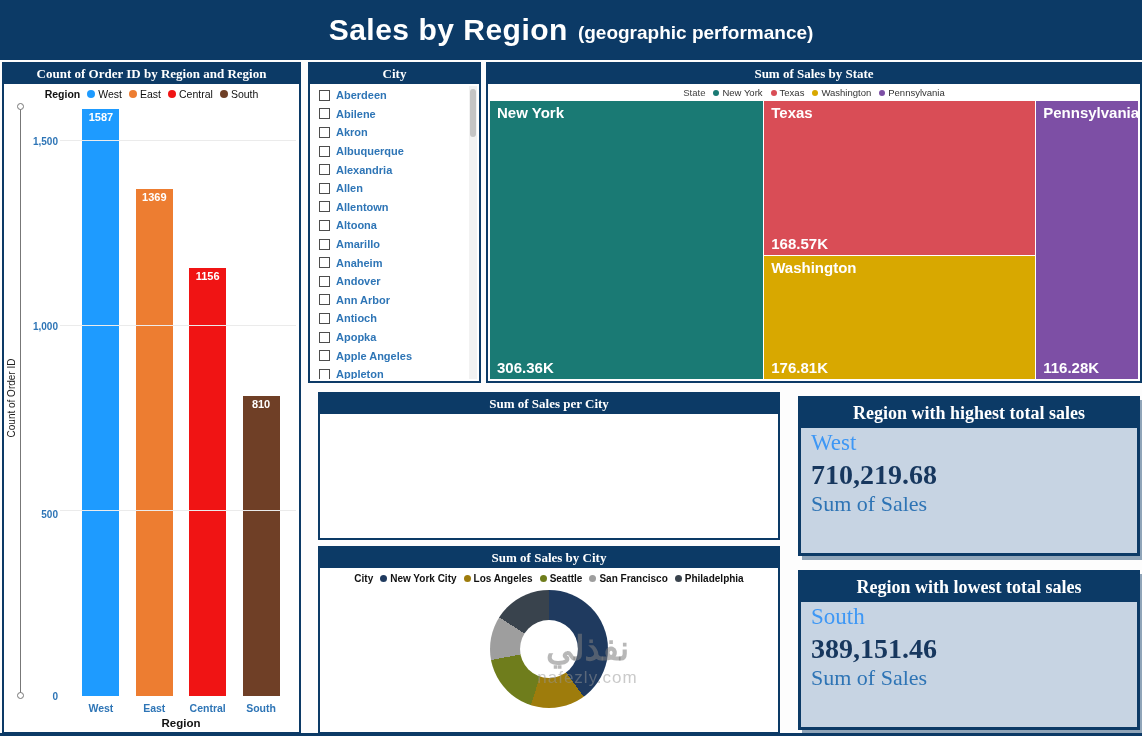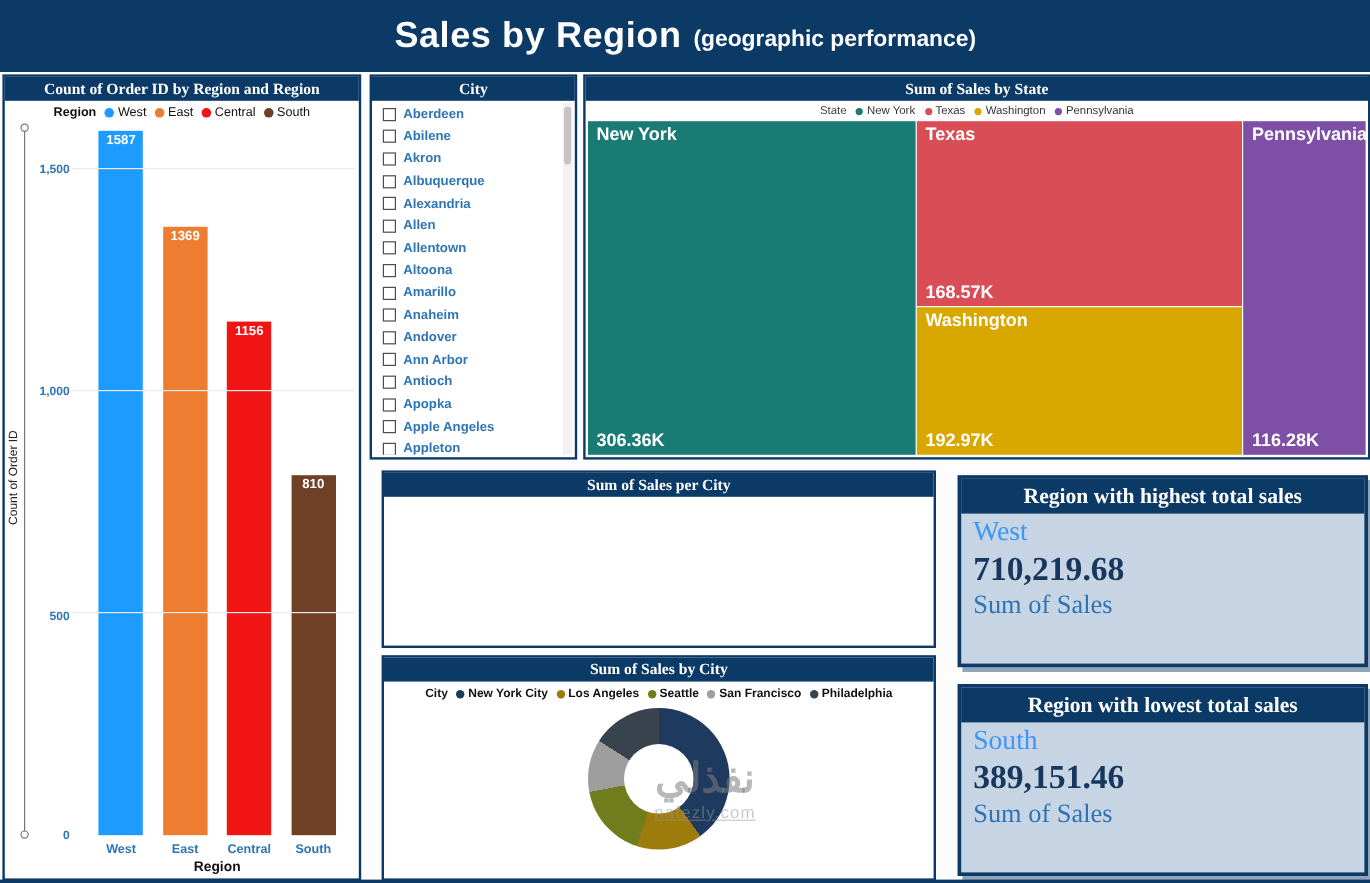--- a/index.html
+++ b/index.html
@@ -83,21 +83,21 @@
     font-size:18px;text-align:center;padding:4px 0;}
   .card-body{padding:1px 10px;font-family:"Liberation Serif",serif;}
   .card-region{font-size:23px;color:#3d97f5;line-height:1.25;}
   .card-value{font-size:28px;font-weight:700;color:#17375e;line-height:1.2;}
   .card-caption{font-size:22px;color:#2e74b5;line-height:1.2;}
 
   
   .watermark{position:absolute;left:505px;top:628px;width:165px;text-align:center;
     color:rgba(125,125,125,.55);z-index:40;pointer-events:none;}
   .wm1{font-size:34px;font-weight:700;}
-  .wm2{font-size:14px;letter-spacing:1px;color:rgba(150,150,150,.5);text-decoration:underline;}
+  .wm2{font-size:17px;letter-spacing:1px;color:rgba(150,150,150,.5);}
   .bottom-strip{position:absolute;left:0;right:0;bottom:0;height:3px;background:#0c3a66;}
 </style>
 </head>
 <body>
 
 <div class="page">
 
   <header class="header">
     <span class="header-title">Sales by Region</span>
     <span class="header-subtitle">(geographic performance)</span>
@@ -260,21 +260,21 @@
           <div class="tm-name">New York</div>
           <div class="tm-value">306.36K</div>
         </div>
         <div class="tm-mid" style="flex: 0 0 41.82%;">
           <div class="tm-block" style="background: rgb(217, 77, 86); flex: 0 0 55.49%;">
             <div class="tm-name">Texas</div>
             <div class="tm-value">168.57K</div>
           </div>
           <div class="tm-block" style="background: rgb(216, 168, 0); flex: 1 1 auto;">
             <div class="tm-name">Washington</div>
-            <div class="tm-value">192.97K</div>
+            <div class="tm-value">176.81K</div>
           </div>
         </div>
         <div class="tm-block" style="background: rgb(125, 79, 165); flex: 1 1 auto;">
           <div class="tm-name">Pennsylvania</div>
           <div class="tm-value">116.28K</div>
         </div>
       </div>
   </section>
 
   <section class="panel gauge-panel">

